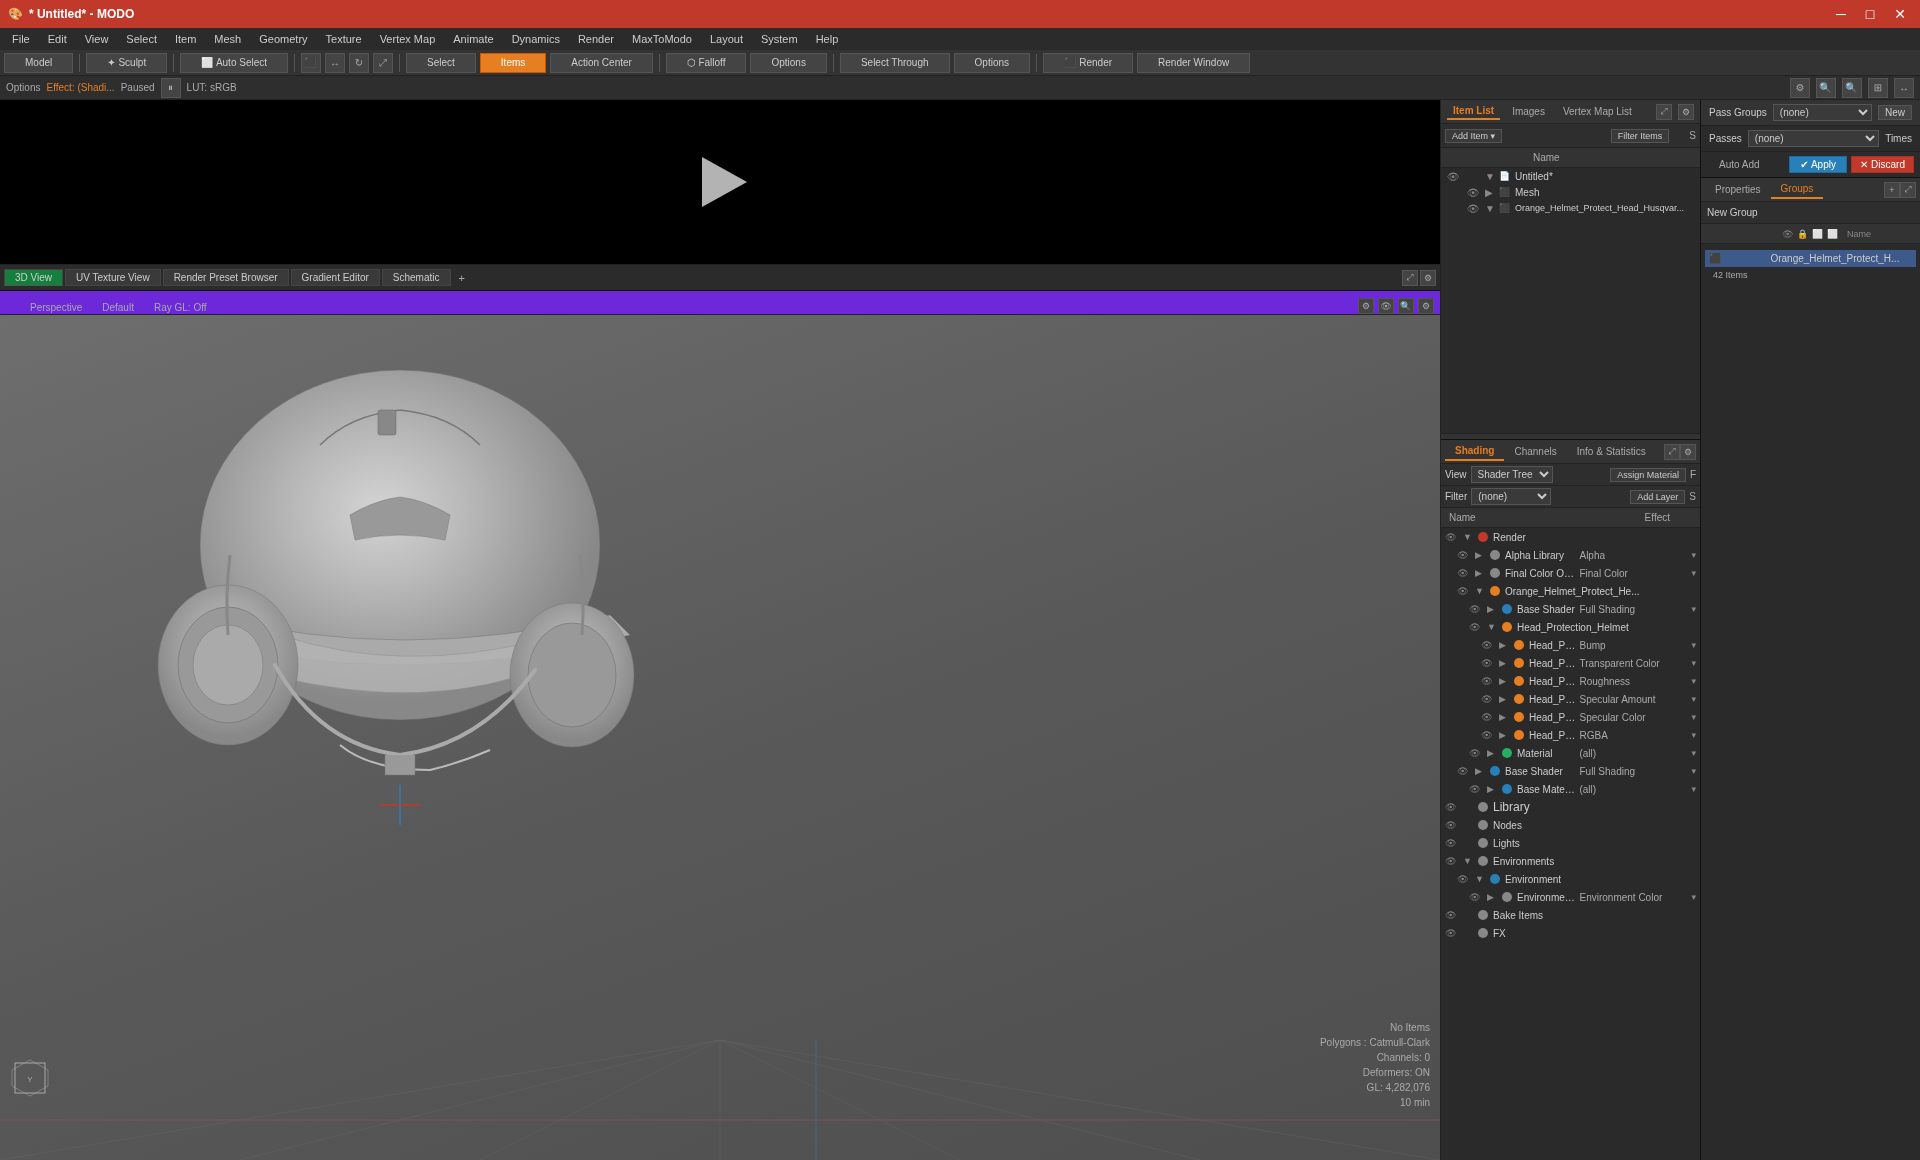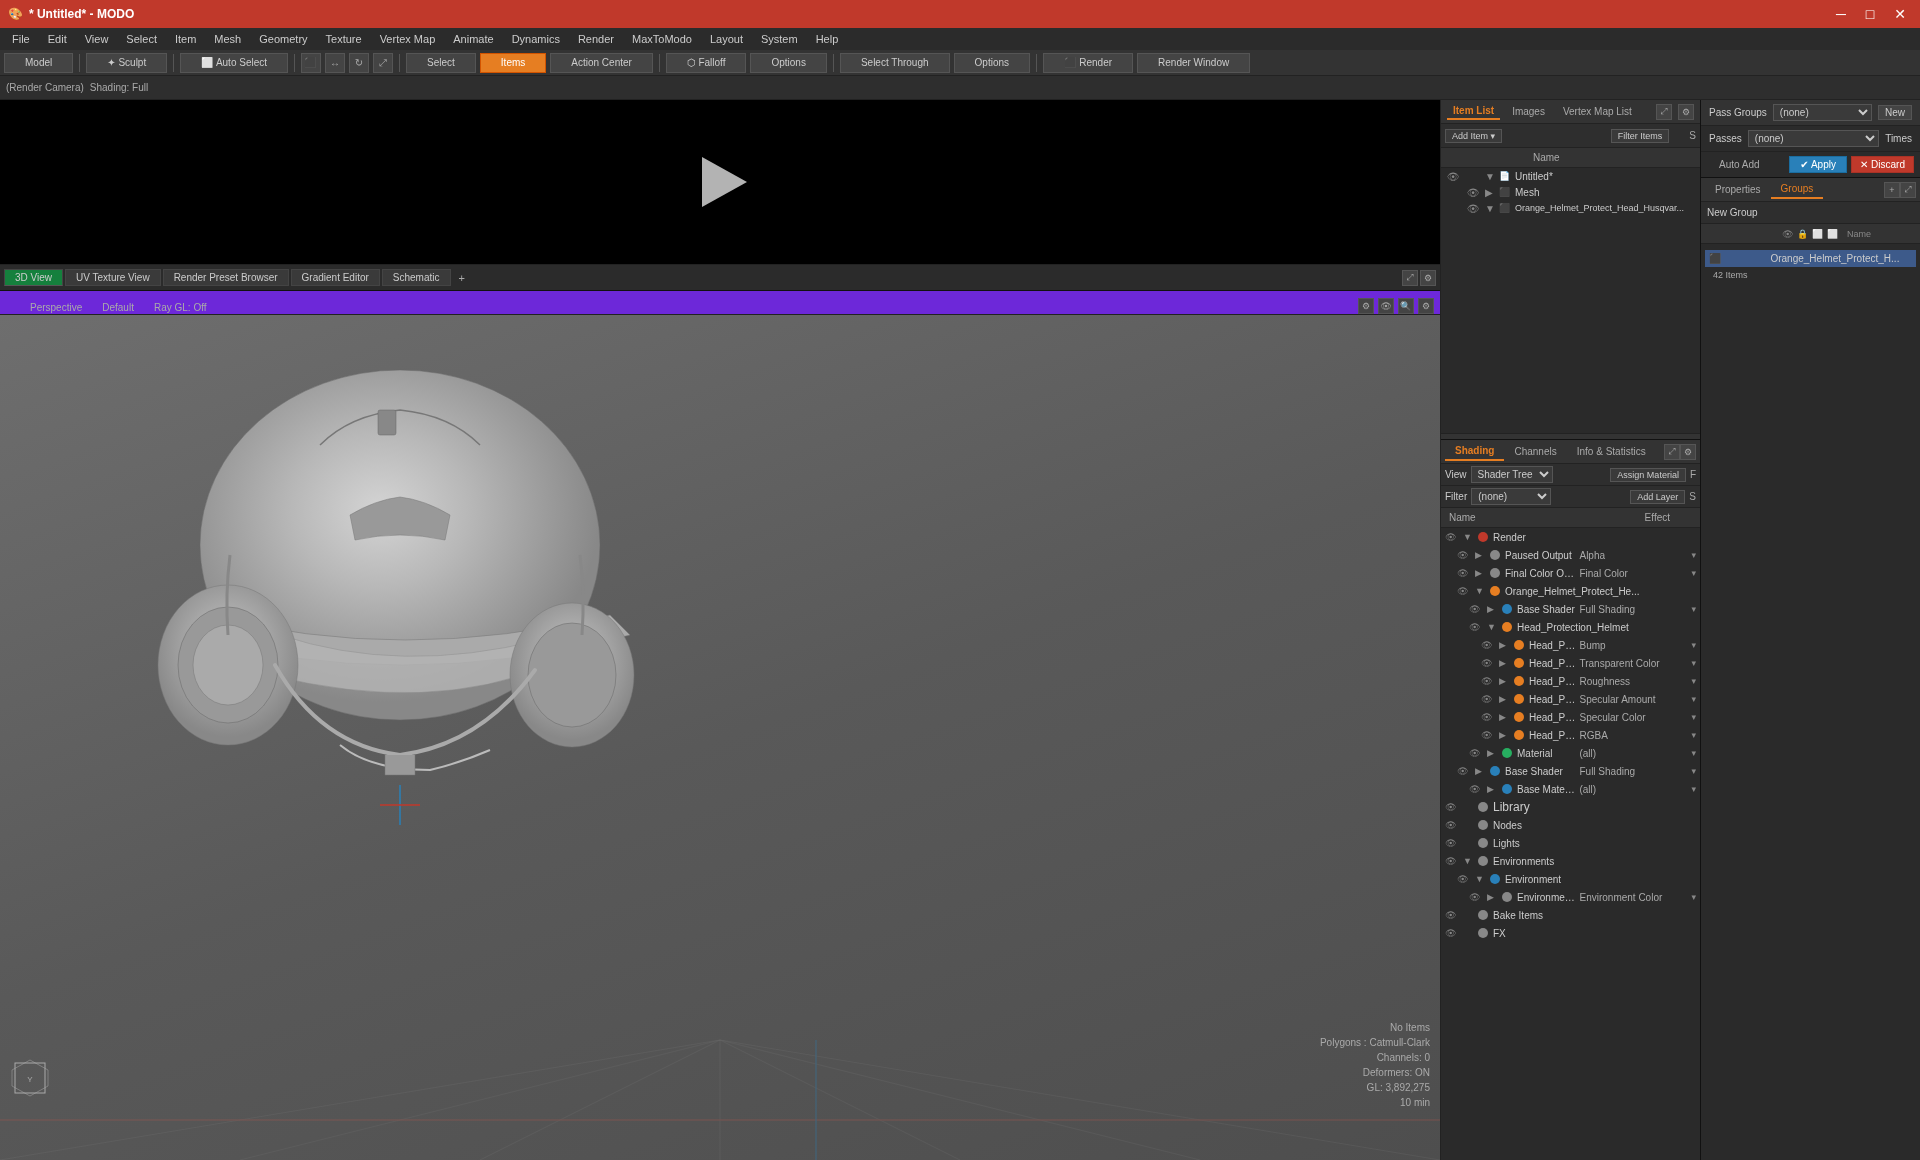--- a/index.html
+++ b/index.html
@@ -186,24 +186,20 @@
   <div class="toolbar-icon">🔍</div>
   <div class="toolbar-icon">⊞</div>
   <div class="toolbar-icon">↔</div>
 </div>
 
 <div class="main-layout">
 
   <div class="center-area">
 
     <div class="video-preview">
-      <div class="toolbar2" style="position:absolute;top:76px;left:0;right:0;background:#2e2e2e;height:24px;z-index:2;">
-        <span>(Render Camera)</span>
-        <span>Shading: Full</span>
-      </div>
       <div class="play-btn">
         <div class="play-triangle"></div>
       </div>
     </div>
 
     <div class="viewport-area">
       <div class="viewport-tabs">
         <div class="vtab active">3D View</div>
         <div class="vtab">UV Texture View</div>
         <div class="vtab">Render Preset Browser</div>
@@ -289,21 +285,21 @@
 
           <line x1="280" y1="430" x2="280" y2="470" stroke="#2980b9" stroke-width="1.5"></line>
           <line x1="260" y1="450" x2="300" y2="450" stroke="#c0392b" stroke-width="1.5"></line>
         </svg>
 
         <div class="viewport-status">
           <div>No Items</div>
           <div>Polygons : Catmull-Clark</div>
           <div>Channels: 0</div>
           <div>Deformers: ON</div>
-          <div>GL: 3,892,275</div>
+          <div>GL: 4,282,076</div>
           <div>10 min</div>
         </div>
 
         <div style="position:absolute;bottom:60px;left:10px;">
           <svg width="40" height="40" viewBox="0 0 40 40">
             <rect x="5" y="5" width="30" height="30" fill="none" stroke="#aaa" stroke-width="1"></rect>
             <polygon points="20,2 38,12 38,28 20,38 2,28 2,12" fill="none" stroke="#aaa" stroke-width="1" opacity="0.5"></polygon>
             <text x="20" y="24" text-anchor="middle" fill="#aaa" font-size="8">Y</text>
           </svg>
         </div>
@@ -397,21 +393,21 @@
       <div class="shader-row" style="padding-left: 4px;">
             <span style="width: 16px; color: rgb(136, 136, 136); font-size: 9px;">👁</span>
             <span style="width: 10px; color: rgb(136, 136, 136); font-size: 9px;">▼</span>
             <span style="width: 10px; height: 10px; border-radius: 50%; background: rgb(192, 57, 43); display: inline-block; margin: 0px 3px; flex-shrink: 0;"></span>
             <span style="flex: 1 1 0%; overflow: hidden; text-overflow: ellipsis; white-space: nowrap; font-size: 10px; color: rgb(204, 204, 204);">Render</span>
           </div>
           <div class="shader-row" style="padding-left: 16px;">
             <span style="width: 16px; color: rgb(136, 136, 136); font-size: 9px;">👁</span>
             <span style="width: 10px; color: rgb(136, 136, 136); font-size: 9px;">▶</span>
             <span style="width: 10px; height: 10px; border-radius: 50%; background: rgb(136, 136, 136); display: inline-block; margin: 0px 3px; flex-shrink: 0;"></span>
-            <span style="flex: 1 1 0%; overflow: hidden; text-overflow: ellipsis; white-space: nowrap; font-size: 10px; color: rgb(204, 204, 204);">Paused Output</span>
+            <span style="flex: 1 1 0%; overflow: hidden; text-overflow: ellipsis; white-space: nowrap; font-size: 10px; color: rgb(204, 204, 204);">Alpha Library</span>
             <span style="width: 110px; color: rgb(170, 170, 170); font-size: 10px; overflow: hidden; text-overflow: ellipsis; white-space: nowrap;">Alpha</span>
             <span style="color: rgb(136, 136, 136); font-size: 9px;">▾</span>
           </div>
           <div class="shader-row" style="padding-left: 16px;">
             <span style="width: 16px; color: rgb(136, 136, 136); font-size: 9px;">👁</span>
             <span style="width: 10px; color: rgb(136, 136, 136); font-size: 9px;">▶</span>
             <span style="width: 10px; height: 10px; border-radius: 50%; background: rgb(136, 136, 136); display: inline-block; margin: 0px 3px; flex-shrink: 0;"></span>
             <span style="flex: 1 1 0%; overflow: hidden; text-overflow: ellipsis; white-space: nowrap; font-size: 10px; color: rgb(204, 204, 204);">Final Color Output</span>
             <span style="width: 110px; color: rgb(170, 170, 170); font-size: 10px; overflow: hidden; text-overflow: ellipsis; white-space: nowrap;">Final Color</span>
             <span style="color: rgb(136, 136, 136); font-size: 9px;">▾</span>

